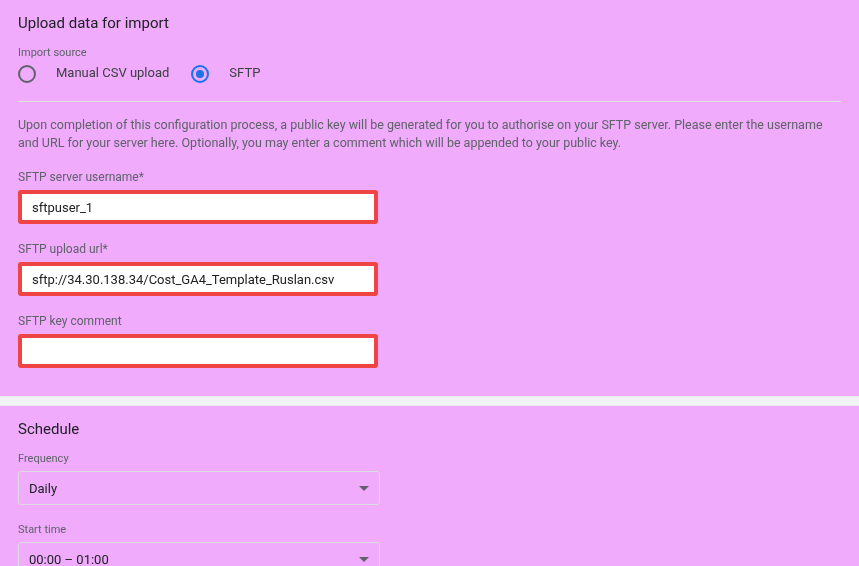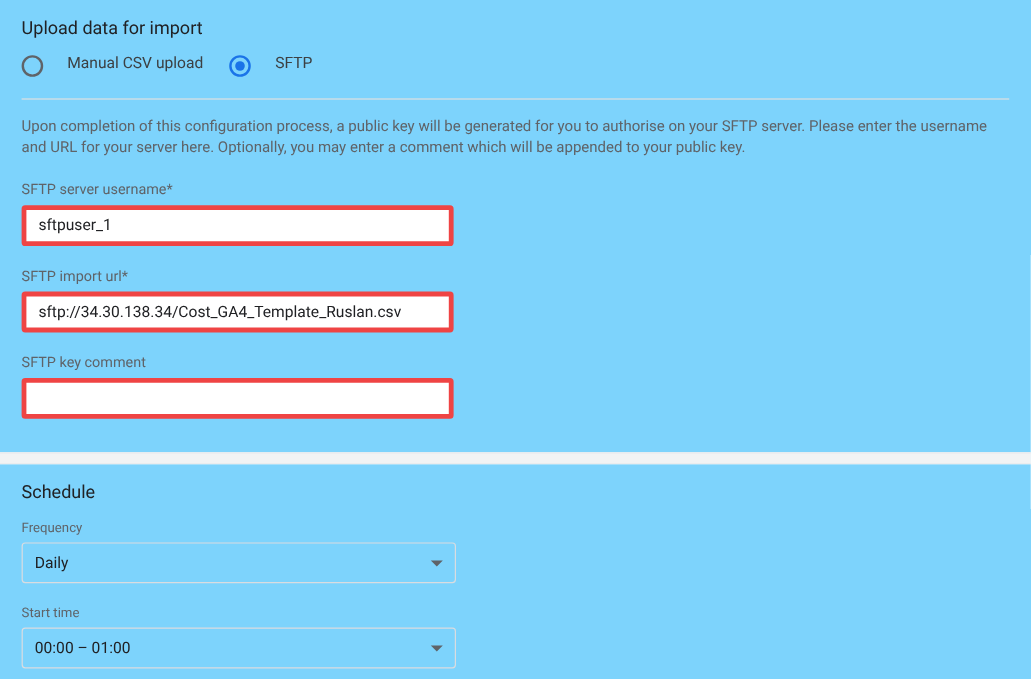--- a/index.html
+++ b/index.html
@@ -4,21 +4,21 @@
 <style>
   * { box-sizing: border-box; }
   body {
     margin: 0;
     font-family: Roboto, "Helvetica Neue", Arial, sans-serif;
     font-size: 13px;
     color: #3c4043;
     background: #fff;
   }
   .page { width: 859px; }
-  .panel { background: #7dd3fc; padding: 14px 18px 28px 18px; }
+  .panel { background: #f0abfc; padding: 14px 18px 28px 18px; }
   .panel-title {
     font-size: 15px;
     color: #202124;
     margin: 0 0 14px 0;
     font-weight: 400;
   }
   .small-label {
     font-size: 11px;
     color: #5f6368;
     margin-bottom: 6px;
@@ -97,20 +97,21 @@
   }
 </style>
 </head>
 <body>
 
 <div class="page">
 
   <div class="panel">
     <h2 class="panel-title">Upload data for import</h2>
 
+    <div class="small-label">Import source</div>
 
     <div class="radio-row">
       <div class="radio">
         <span class="radio-circle"></span>
         <span class="radio-label">Manual CSV upload</span>
       </div>
       <div class="radio">
         <span class="radio-circle selected">
             <span class="radio-dot"></span>
           </span>
@@ -121,21 +122,21 @@
     <hr class="hr">
 
     <div class="body-text">Upon completion of this configuration process, a public key will be generated for you to authorise on your SFTP server. Please enter the username and URL for your server here. Optionally, you may enter a comment which will be appended to your public key.</div>
 
     <div class="field">
       <div class="field-label">SFTP server username*</div>
       <input class="text-input" type="text" value="sftpuser_1" style="">
     </div>
 
     <div class="field">
-      <div class="field-label">SFTP import url*</div>
+      <div class="field-label">SFTP upload url*</div>
       <input class="text-input" type="text" value="sftp://34.30.138.34/Cost_GA4_Template_Ruslan.csv" style="">
     </div>
 
     <div class="field" style="margin-bottom:0">
       <div class="field-label">SFTP key comment</div>
       <input class="text-input" type="text" value="" style="">
     </div>
   </div>
 
   <div class="gap-strip"></div>

